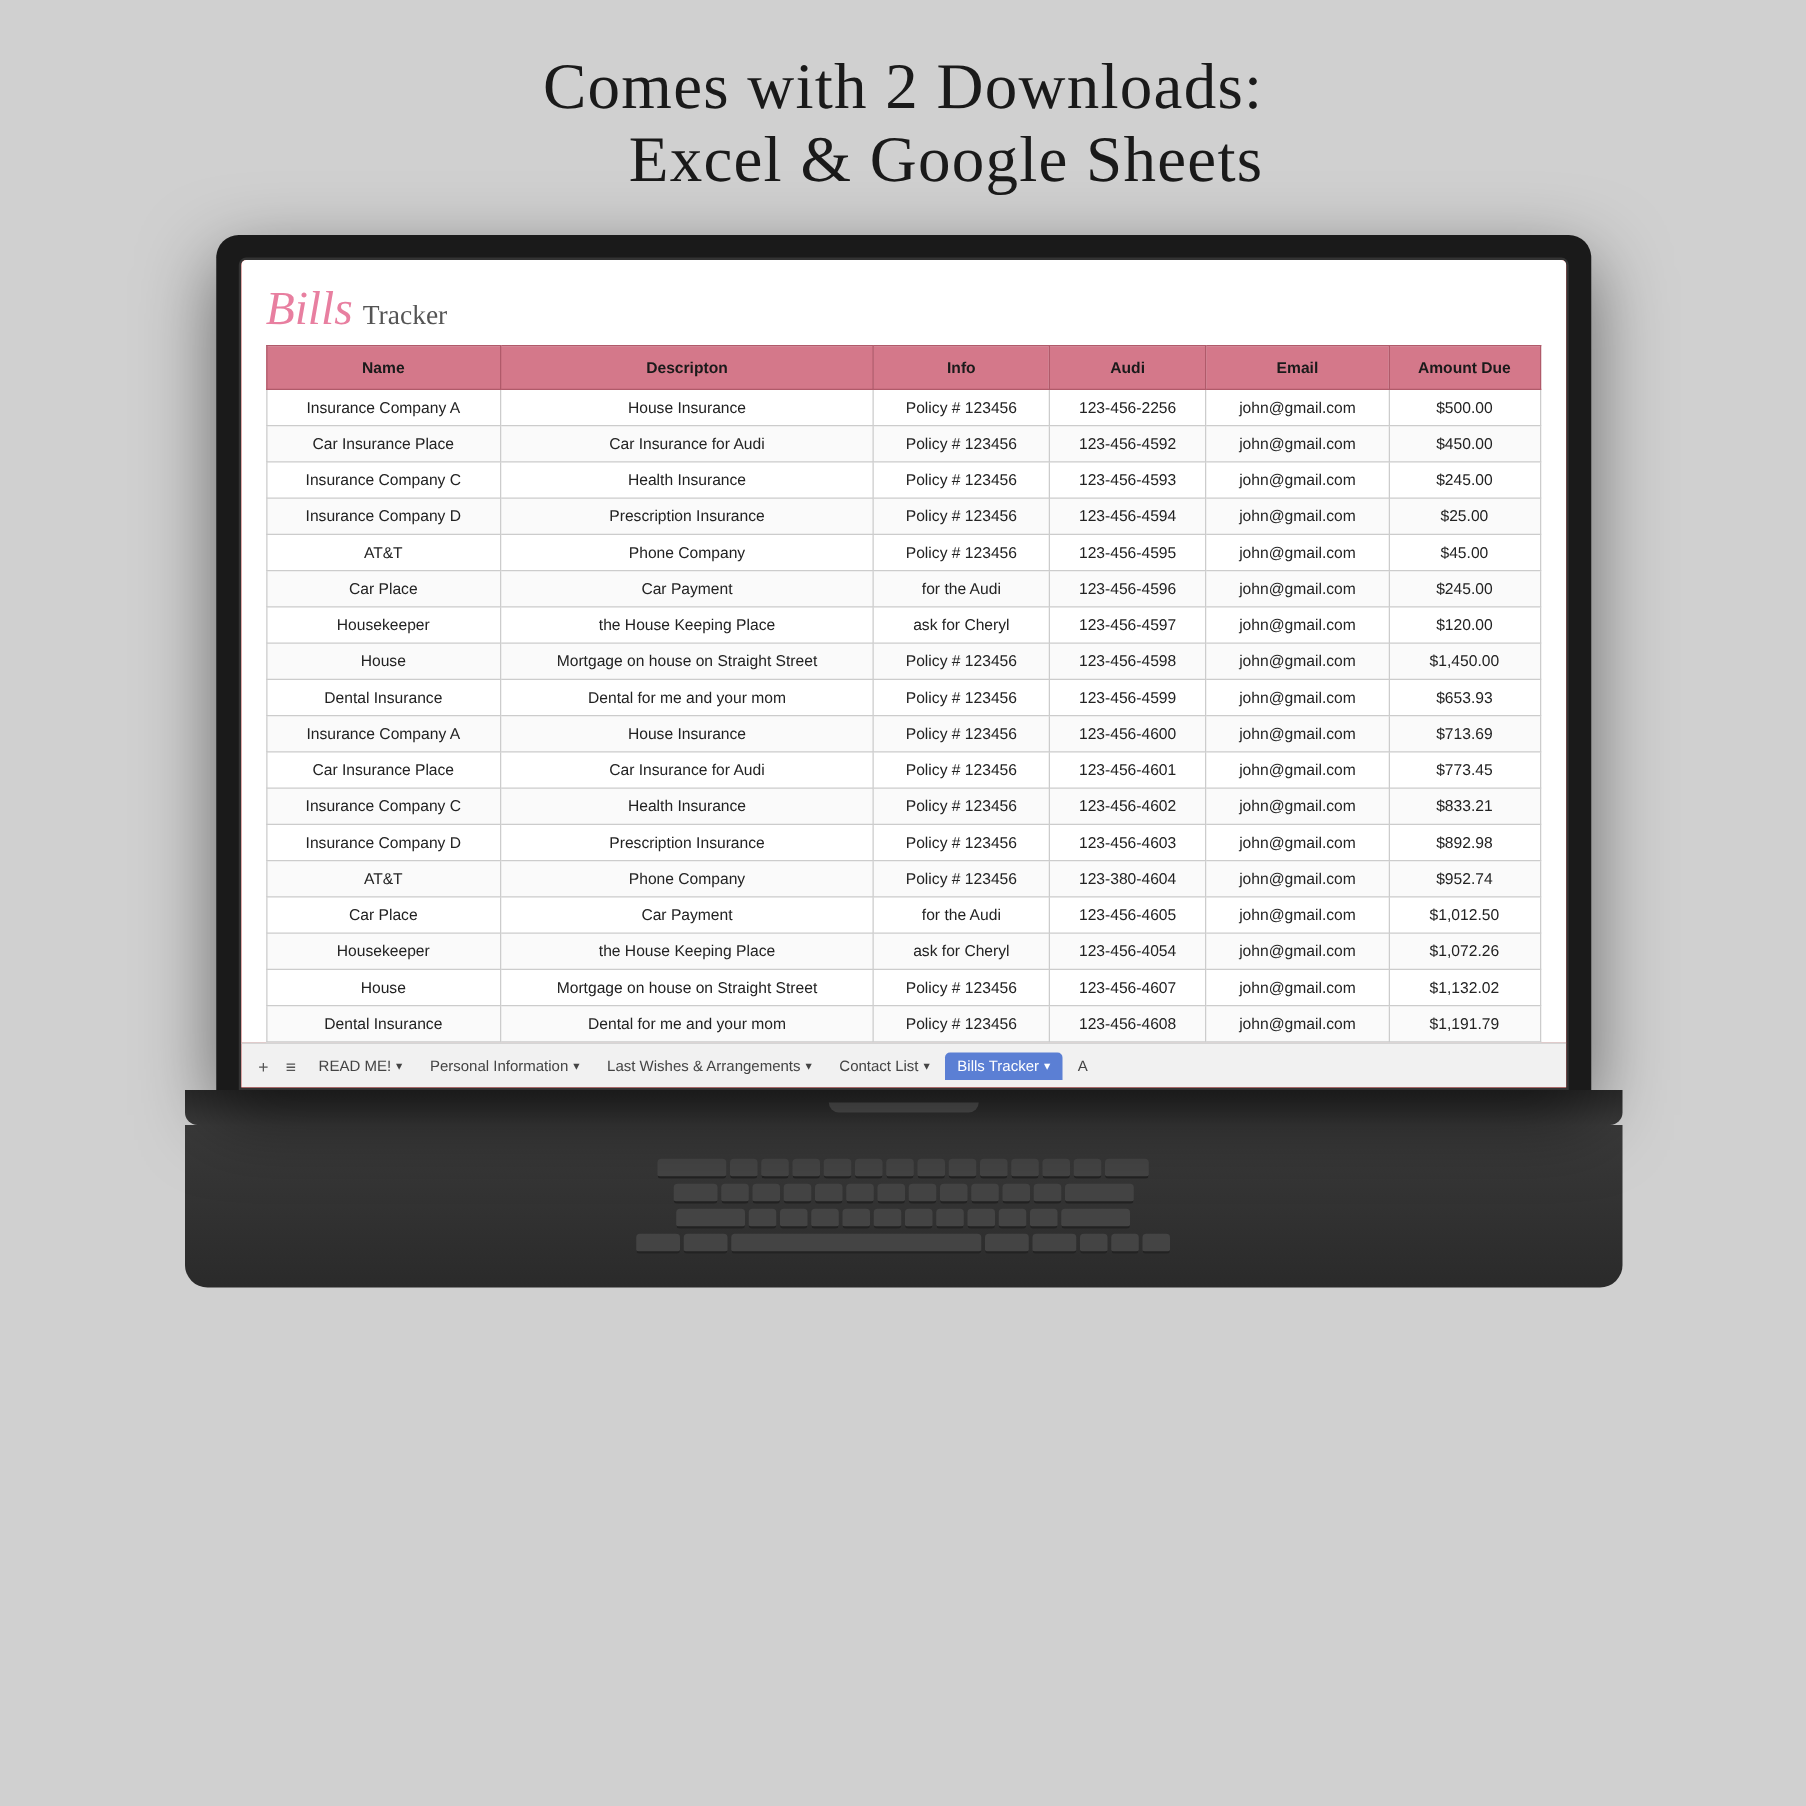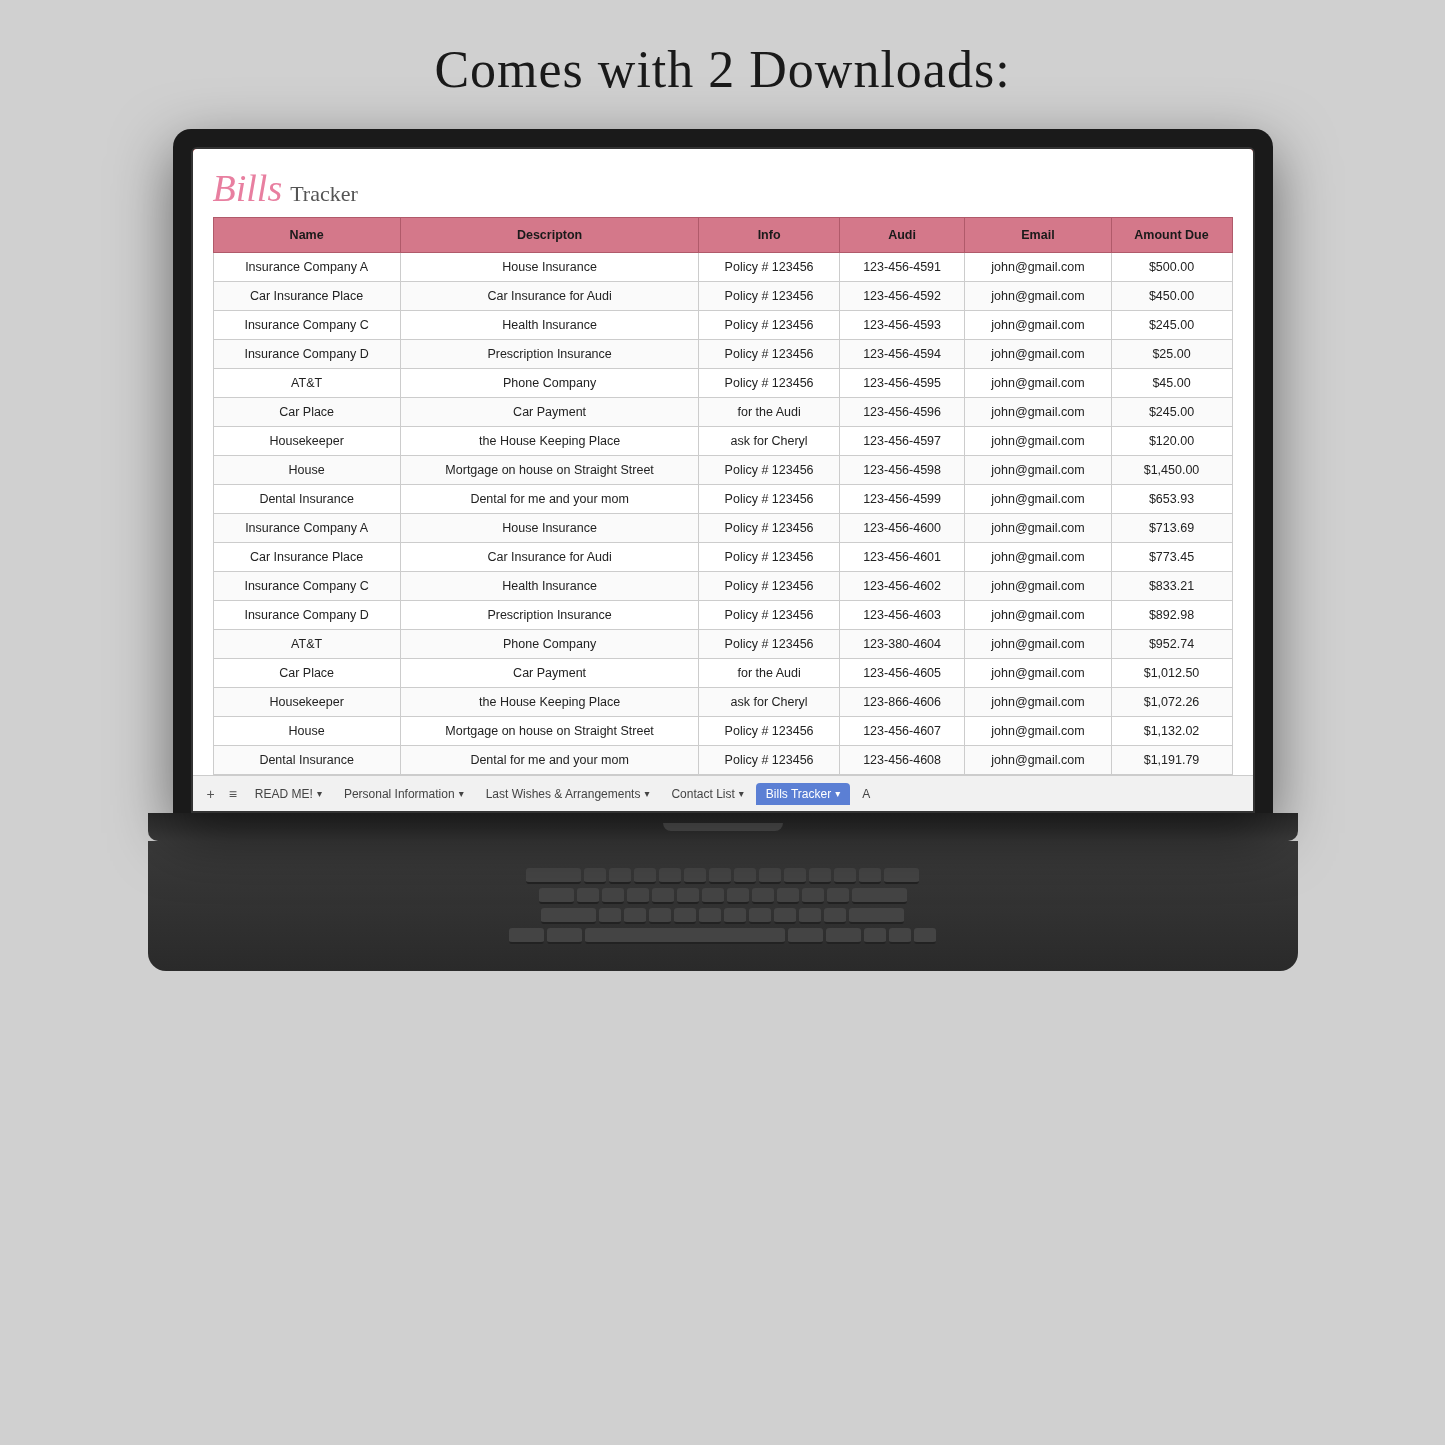--- a/index.html
+++ b/index.html
@@ -196,20 +196,21 @@
 
     .key.wide { width: 35px; }
     .key.wider { width: 55px; }
     .key.space { width: 200px; }
   </style>
 </head>
 <body>
 
 <div class="header-text">
   <div class="line1">Comes with 2 Downloads:</div>
+  <div class="line2">Excel &amp; Google Sheets</div>
 </div>
 
 <div class="laptop-outer">
   <div class="laptop-screen">
     <div class="spreadsheet-content">
 
       <div class="bills-logo">
         <span class="bills-text">Bills</span><span class="tracker-text">Tracker</span>
       </div>
 
@@ -224,21 +225,21 @@
               <th>Email</th>
               <th>Amount Due</th>
             </tr>
         </thead>
         <tbody id="table-body">
 
         <tr>
               <td>Insurance Company A</td>
               <td>House Insurance</td>
               <td>Policy # 123456</td>
-              <td>123-456-4591</td>
+              <td>123-456-2256</td>
               <td>john@gmail.com</td>
               <td>$500.00</td>
             </tr>
             <tr>
               <td>Car Insurance Place</td>
               <td>Car Insurance for Audi</td>
               <td>Policy # 123456</td>
               <td>123-456-4592</td>
               <td>john@gmail.com</td>
               <td>$450.00</td>
@@ -344,21 +345,21 @@
               <td>Car Payment</td>
               <td>for the Audi</td>
               <td>123-456-4605</td>
               <td>john@gmail.com</td>
               <td>$1,012.50</td>
             </tr>
             <tr>
               <td>Housekeeper</td>
               <td>the House Keeping Place</td>
               <td>ask for Cheryl</td>
-              <td>123-866-4606</td>
+              <td>123-456-4054</td>
               <td>john@gmail.com</td>
               <td>$1,072.26</td>
             </tr>
             <tr>
               <td>House</td>
               <td>Mortgage on house on Straight Street</td>
               <td>Policy # 123456</td>
               <td>123-456-4607</td>
               <td>john@gmail.com</td>
               <td>$1,132.02</td>

